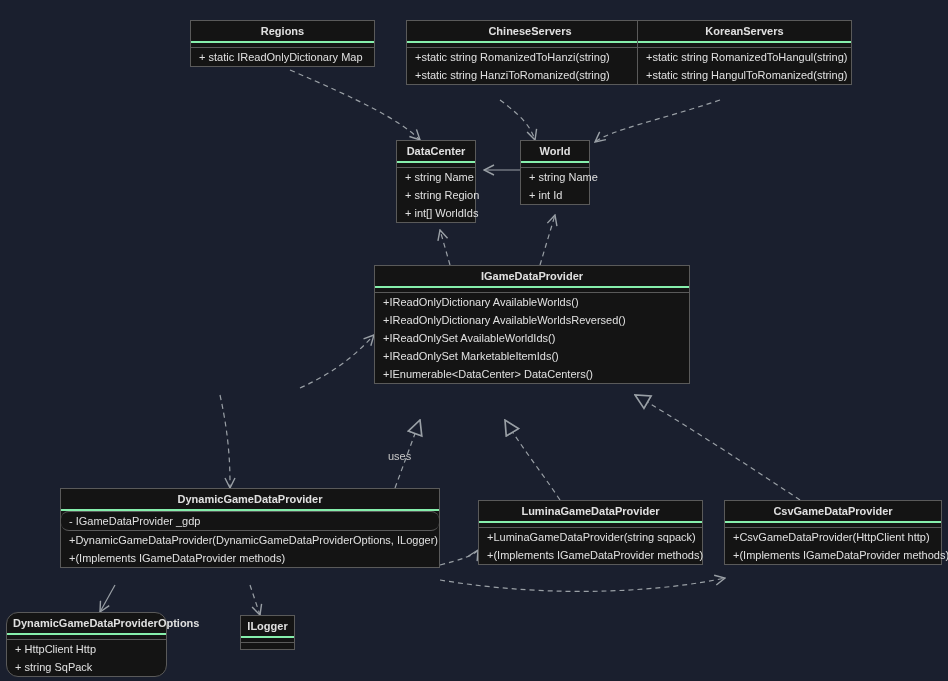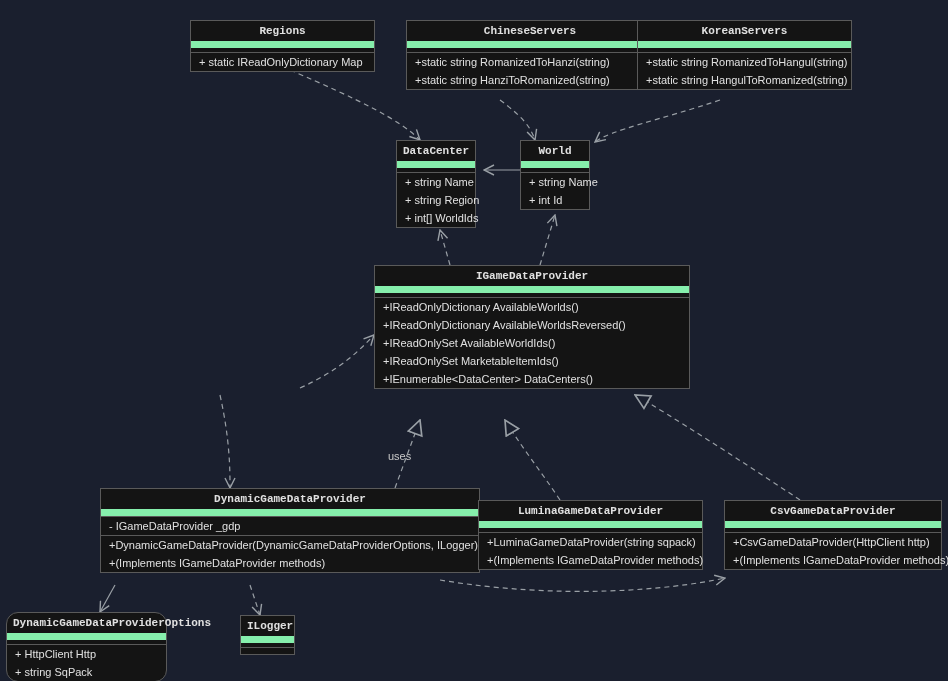--- a/index.html
+++ b/index.html
@@ -1,18 +1,18 @@
 <!DOCTYPE html>
 <html><head>
 <meta charset="utf-8">
 <style>
   html,body{margin:0;padding:0;background:#1a1f2e;color:#e0e0e0;font-family:Arial,Helvetica,sans-serif;font-size:11px;width:948px;height:681px;overflow:hidden;}
   .canvas{position:relative;width:948px;height:681px;}
   .cls{position:absolute;background:#141414;border:1px solid #5a5a5a;box-sizing:border-box;}
-  .cls .title{font-weight:bold;text-align:center;padding:4px 6px;border-bottom:7px solid #86efac;white-space:nowrap;font-family:Liberation Mono, monospace;}
+  .cls .title{font-weight:bold;text-align:center;padding:4px 6px;border-bottom:2px solid #86efac;white-space:nowrap;}
   .cls .sep{height:4px;border-bottom:1px solid #5a5a5a;}
   .cls .row{padding:3px 8px;white-space:nowrap;}
   svg.edges{position:absolute;left:0;top:0;width:948px;height:681px;pointer-events:none;}
 </style>
 </head>
 <body>
 
 <div class="canvas">
 
   <svg class="edges">
@@ -97,23 +97,23 @@
     <div class="title">IGameDataProvider</div>
     <div class="sep"></div>
     <div class="row">+IReadOnlyDictionary AvailableWorlds()</div>
     <div class="row">+IReadOnlyDictionary AvailableWorldsReversed()</div>
     <div class="row">+IReadOnlySet AvailableWorldIds()</div>
     <div class="row">+IReadOnlySet MarketableItemIds()</div>
     <div class="row">+IEnumerable&lt;DataCenter&gt; DataCenters()</div>
   </div>
 
 
-  <div class="cls" style="left:60px;top:488px;width:380px;margin-left:40px;">
+  <div class="cls" style="left:60px;top:488px;width:380px;">
     <div class="title">DynamicGameDataProvider</div>
-    <div class="row" style="border-top:1px solid #5a5a5a;border-bottom:1px solid #5a5a5a;">- IGameDataProvider _gdp</div>
+    <div class="row" style="border-top:1px solid #5a5a5a;border-bottom:1px solid #5a5a5a;border-radius:8px;">- IGameDataProvider _gdp</div>
     <div class="row">+DynamicGameDataProvider(DynamicGameDataProviderOptions, ILogger)</div>
     <div class="row">+(Implements IGameDataProvider methods)</div>
   </div>
 
   <div class="cls" style="left:478px;top:500px;width:225px;">
     <div class="title">LuminaGameDataProvider</div>
     <div class="sep"></div>
     <div class="row">+LuminaGameDataProvider(string sqpack)</div>
     <div class="row">+(Implements IGameDataProvider methods)</div>
   </div>

